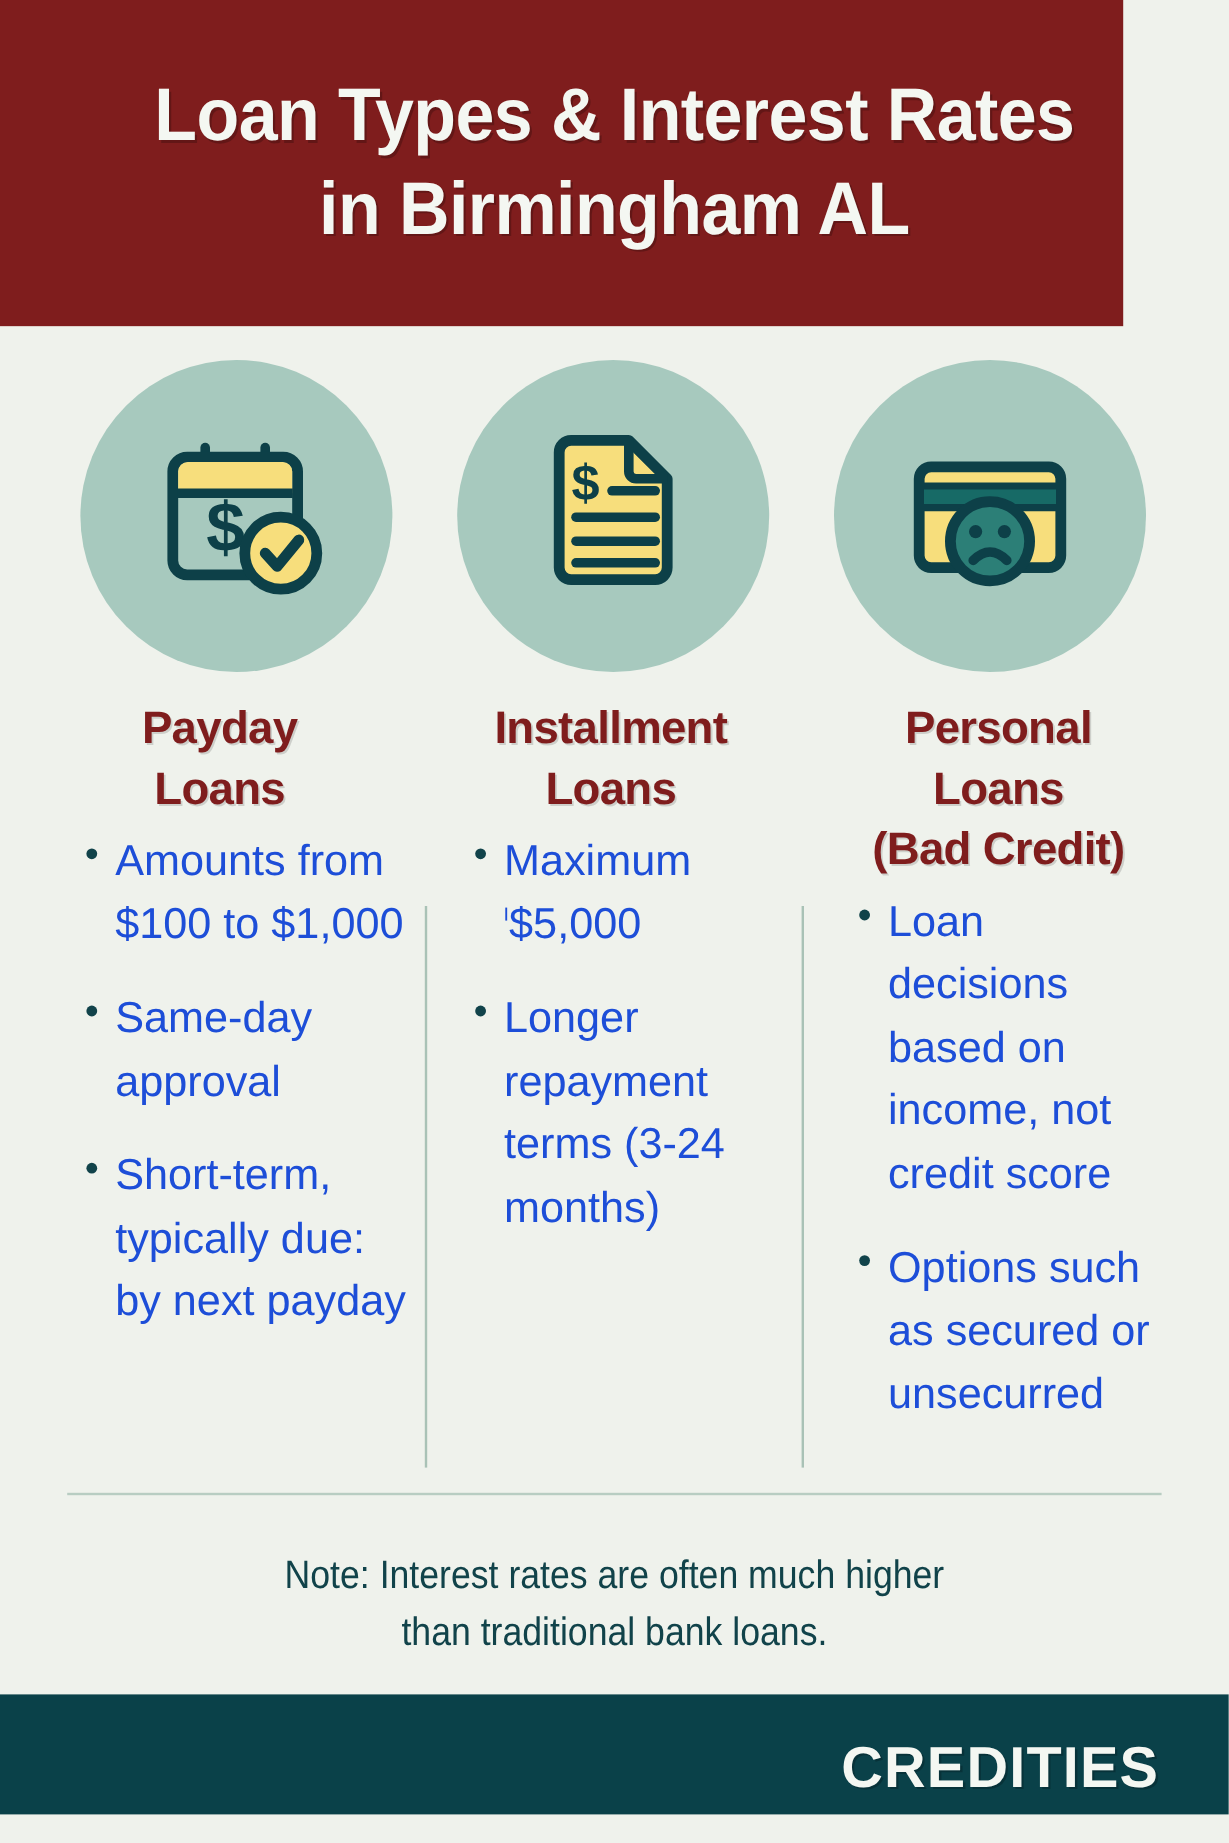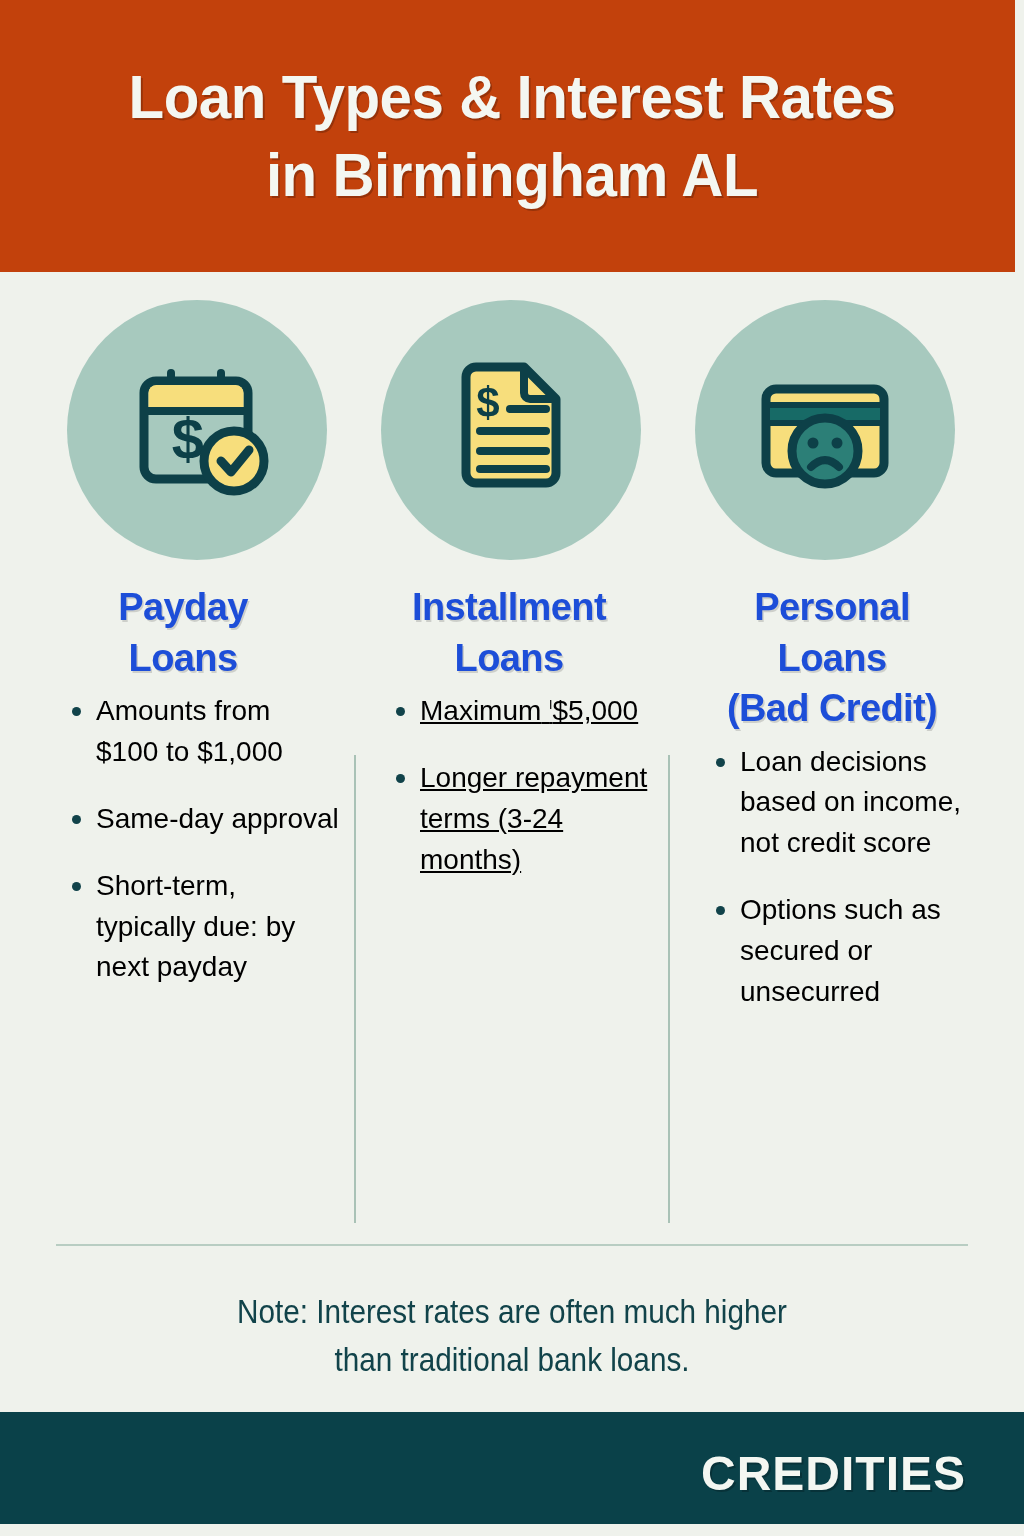--- a/index.html
+++ b/index.html
@@ -12,23 +12,23 @@
     background: #eff2ec;
     font-family: "Liberation Sans", sans-serif;
     overflow: hidden;
     position: relative;
   }
 
   
   .header {
     position: absolute;
     left: 0; top: 0;
-    width: 1015px;
+    width: 936px;
     height: 272px;
-    background: #c2410c;
+    background: #7f1d1d;
     box-sizing: border-box;
     text-decoration: underline;
   }
   .header-title {
     position: absolute;
     left: 0; top: 58px;
     width: 1024px;
     text-align: center;
     color: #f4f7f2;
     font-family: "Liberation Sans Narrow", "Liberation Sans", sans-serif;
@@ -79,55 +79,55 @@
     border-radius: 50%;
     background: #a7c9be;
     display: flex;
     align-items: center;
     justify-content: center;
   }
   .icon-circle svg { display: block; }
 
   .col-title {
     text-align: center;
-    color: #1d4ed8;
+    color: #7f1d1d;
     font-weight: bold;
     font-size: 38px;
     line-height: 1.33;
     letter-spacing: -0.6px;
     text-shadow: 1.5px 1.5px 0 rgba(0,0,0,0.14);
     white-space: pre-line;
     margin-bottom: 8px;
   }
 
   ul.bullets {
     list-style: none;
     margin: 0;
     padding: 0;
-    color: #000000;
-    font-size: 28px;
+    color: #1d4ed8;
+    font-size: 36px;
     line-height: 1.46;
   }
   ul.bullets li {
     position: relative;
     padding-left: 30px;
     margin-bottom: 26px;
   }
   ul.bullets li::before {
     content: "";
     position: absolute;
     left: 6px;
     top: 16px;
     width: 9px;
     height: 9px;
     border-radius: 50%;
     background: #11434a;
   }
   .col-1 ul.bullets { padding-left: 12px; }
-  .col-2 ul.bullets { padding-left: 22px; text-decoration: underline; }
+  .col-2 ul.bullets { padding-left: 22px; }
   .col-3 ul.bullets { padding-left: 28px; }
 
   .col-1 .col-title { padding-right: 28px; }
   .col-2 .col-title { padding-right: 4px; }
   .col-3 .col-title { padding-left: 0px; margin-left: 14px; }
 
   .sup-glitch {
     font-size: 0.62em;
     vertical-align: 0.42em;
     letter-spacing: 0.5px;
@@ -167,21 +167,21 @@
     transform: scaleX(0.9);
     transform-origin: center top;
     white-space: pre-line;
   }
 
   
   .footer {
     position: absolute;
     left: 0; top: 1412px;
     width: 1024px;
-    height: 112px;
+    height: 100px;
     background: #0a4149;
   }
   .brand {
     position: absolute;
     right: 58px;
     top: 34px;
     color: #f4f7f2;
     font-weight: bold;
     font-size: 48px;
     letter-spacing: 1px;

